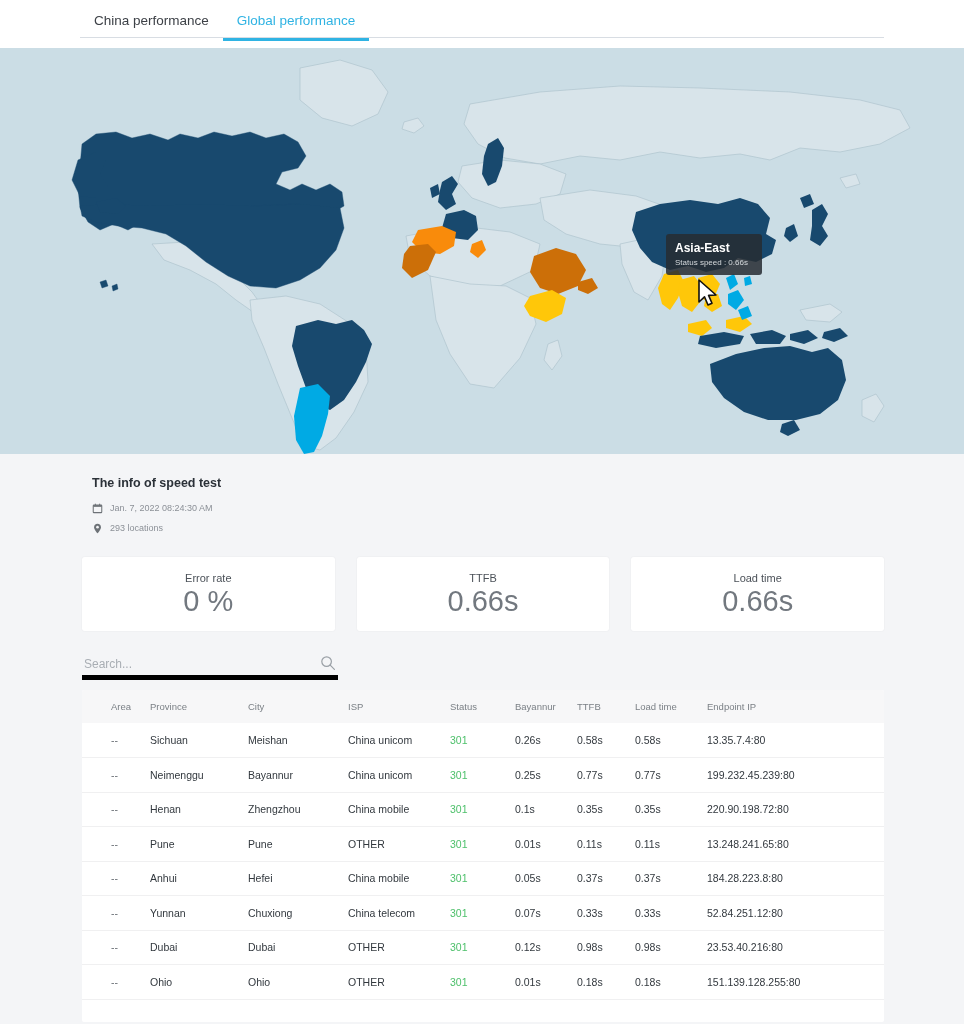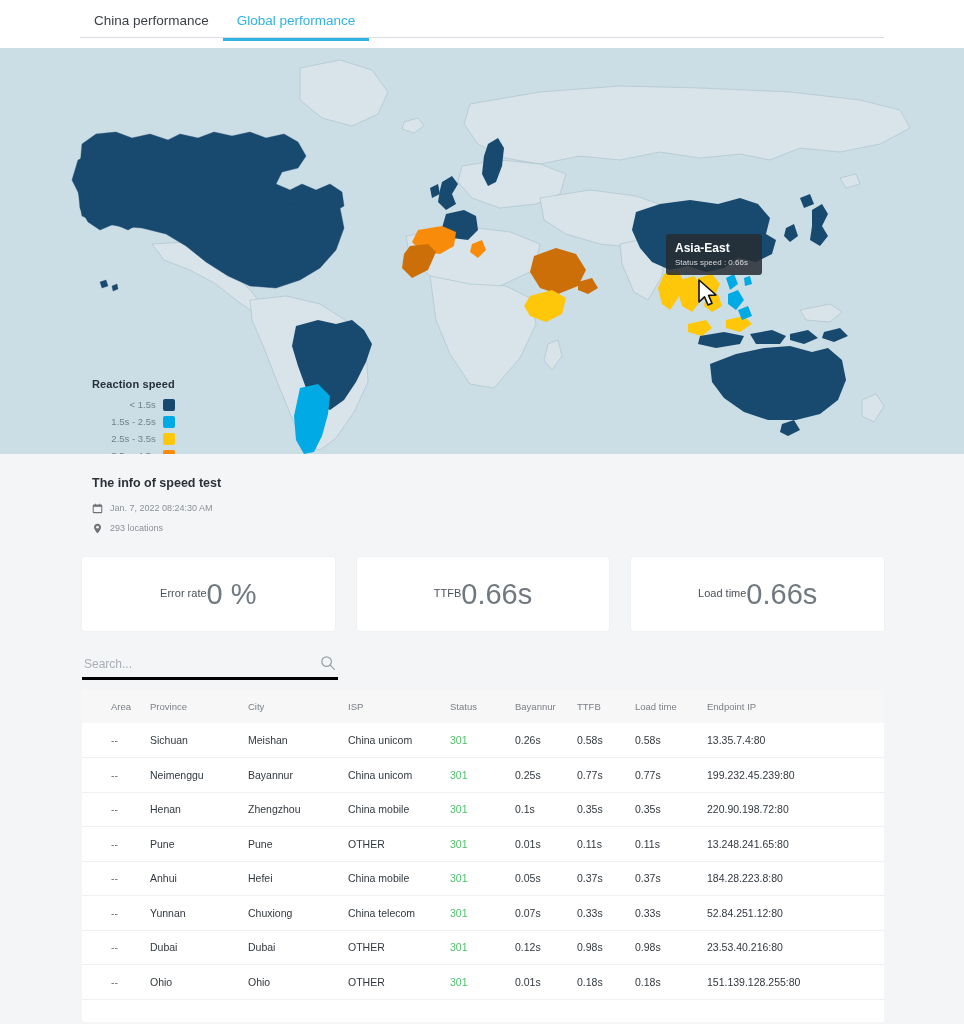--- a/index.html
+++ b/index.html
@@ -125,34 +125,34 @@
     display: flex;
     gap: 22px;
     padding: 18px 80px 0 82px;
   }
   .card {
     flex: 1 1 0;
     background: #fff;
     border-radius: 3px;
     height: 74px;
     display: flex;
-    flex-direction: row;
+    flex-direction: column;
     align-items: center;
     justify-content: center;
     box-shadow: 0 0 0 1px rgba(0,0,0,0.015);
   }
   .card-label { font-size: 11px; color: #4b5158; margin-bottom: 2px; }
   .card-value { font-size: 29px; color: #72787f; font-weight: 300; line-height: 1.05; }
 
   
   .search-wrap {
     margin: 19px 0 0 82px;
     width: 256px;
     position: relative;
-    border-bottom: 3px solid #000000;
+    border-bottom: 5px solid #000000;
     height: 30px;
   }
   .search-input {
     border: none;
     outline: none;
     background: transparent;
     font-size: 12px;
     color: #5c6168;
     width: 215px;
     height: 28px;
@@ -342,40 +342,20 @@
       <path d="M790 286 L808 282 L818 290 L804 296 L790 292 Z"></path>
       <path d="M824 284 L840 280 L848 288 L834 294 L822 290 Z"></path>
     </g>
 
     <g fill="#18496e">
       <path d="M710 316 L736 306 L764 300 L790 298 L812 304 L828 300 L842 312 L846 332 L838 352 L820 366 L796 372 L768 372 L744 364 L724 350 L712 334 Z"></path>
       <path d="M782 376 L794 372 L800 382 L788 388 L780 384 Z"></path>
     </g>
   </svg>
 
-  <div class="legend">
-    <div class="legend-title">Reaction speed</div>
-    <div class="legend-row">
-      <span class="legend-label">&lt; 1.5s</span>
-      <span class="legend-sw" style="background:#18496e"></span>
-    </div>
-    <div class="legend-row">
-      <span class="legend-label">1.5s - 2.5s</span>
-      <span class="legend-sw" style="background:#00aae4"></span>
-    </div>
-    <div class="legend-row">
-      <span class="legend-label">2.5s - 3.5s</span>
-      <span class="legend-sw" style="background:#ffc709"></span>
-    </div>
-    <div class="legend-row">
-      <span class="legend-label">3.5s - 4.5s</span>
-      <span class="legend-sw" style="background:#f98b0b"></span>
-    </div>
-
-  </div>
 
   <div class="map-tooltip">
     <div class="tt-title">Asia-East</div>
     <div class="tt-sub">Status speed : 0.66s</div>
   </div>
 
   <svg class="cursor" width="22" height="30" viewBox="0 0 22 30">
     <path d="M2 1 L2 23 L7.5 17.8 L11 26 L15 24.2 L11.6 16.4 L19 16 Z" fill="#ffffff" stroke="#111111" stroke-width="1.6" stroke-linejoin="round"></path>
   </svg>
 </div>

